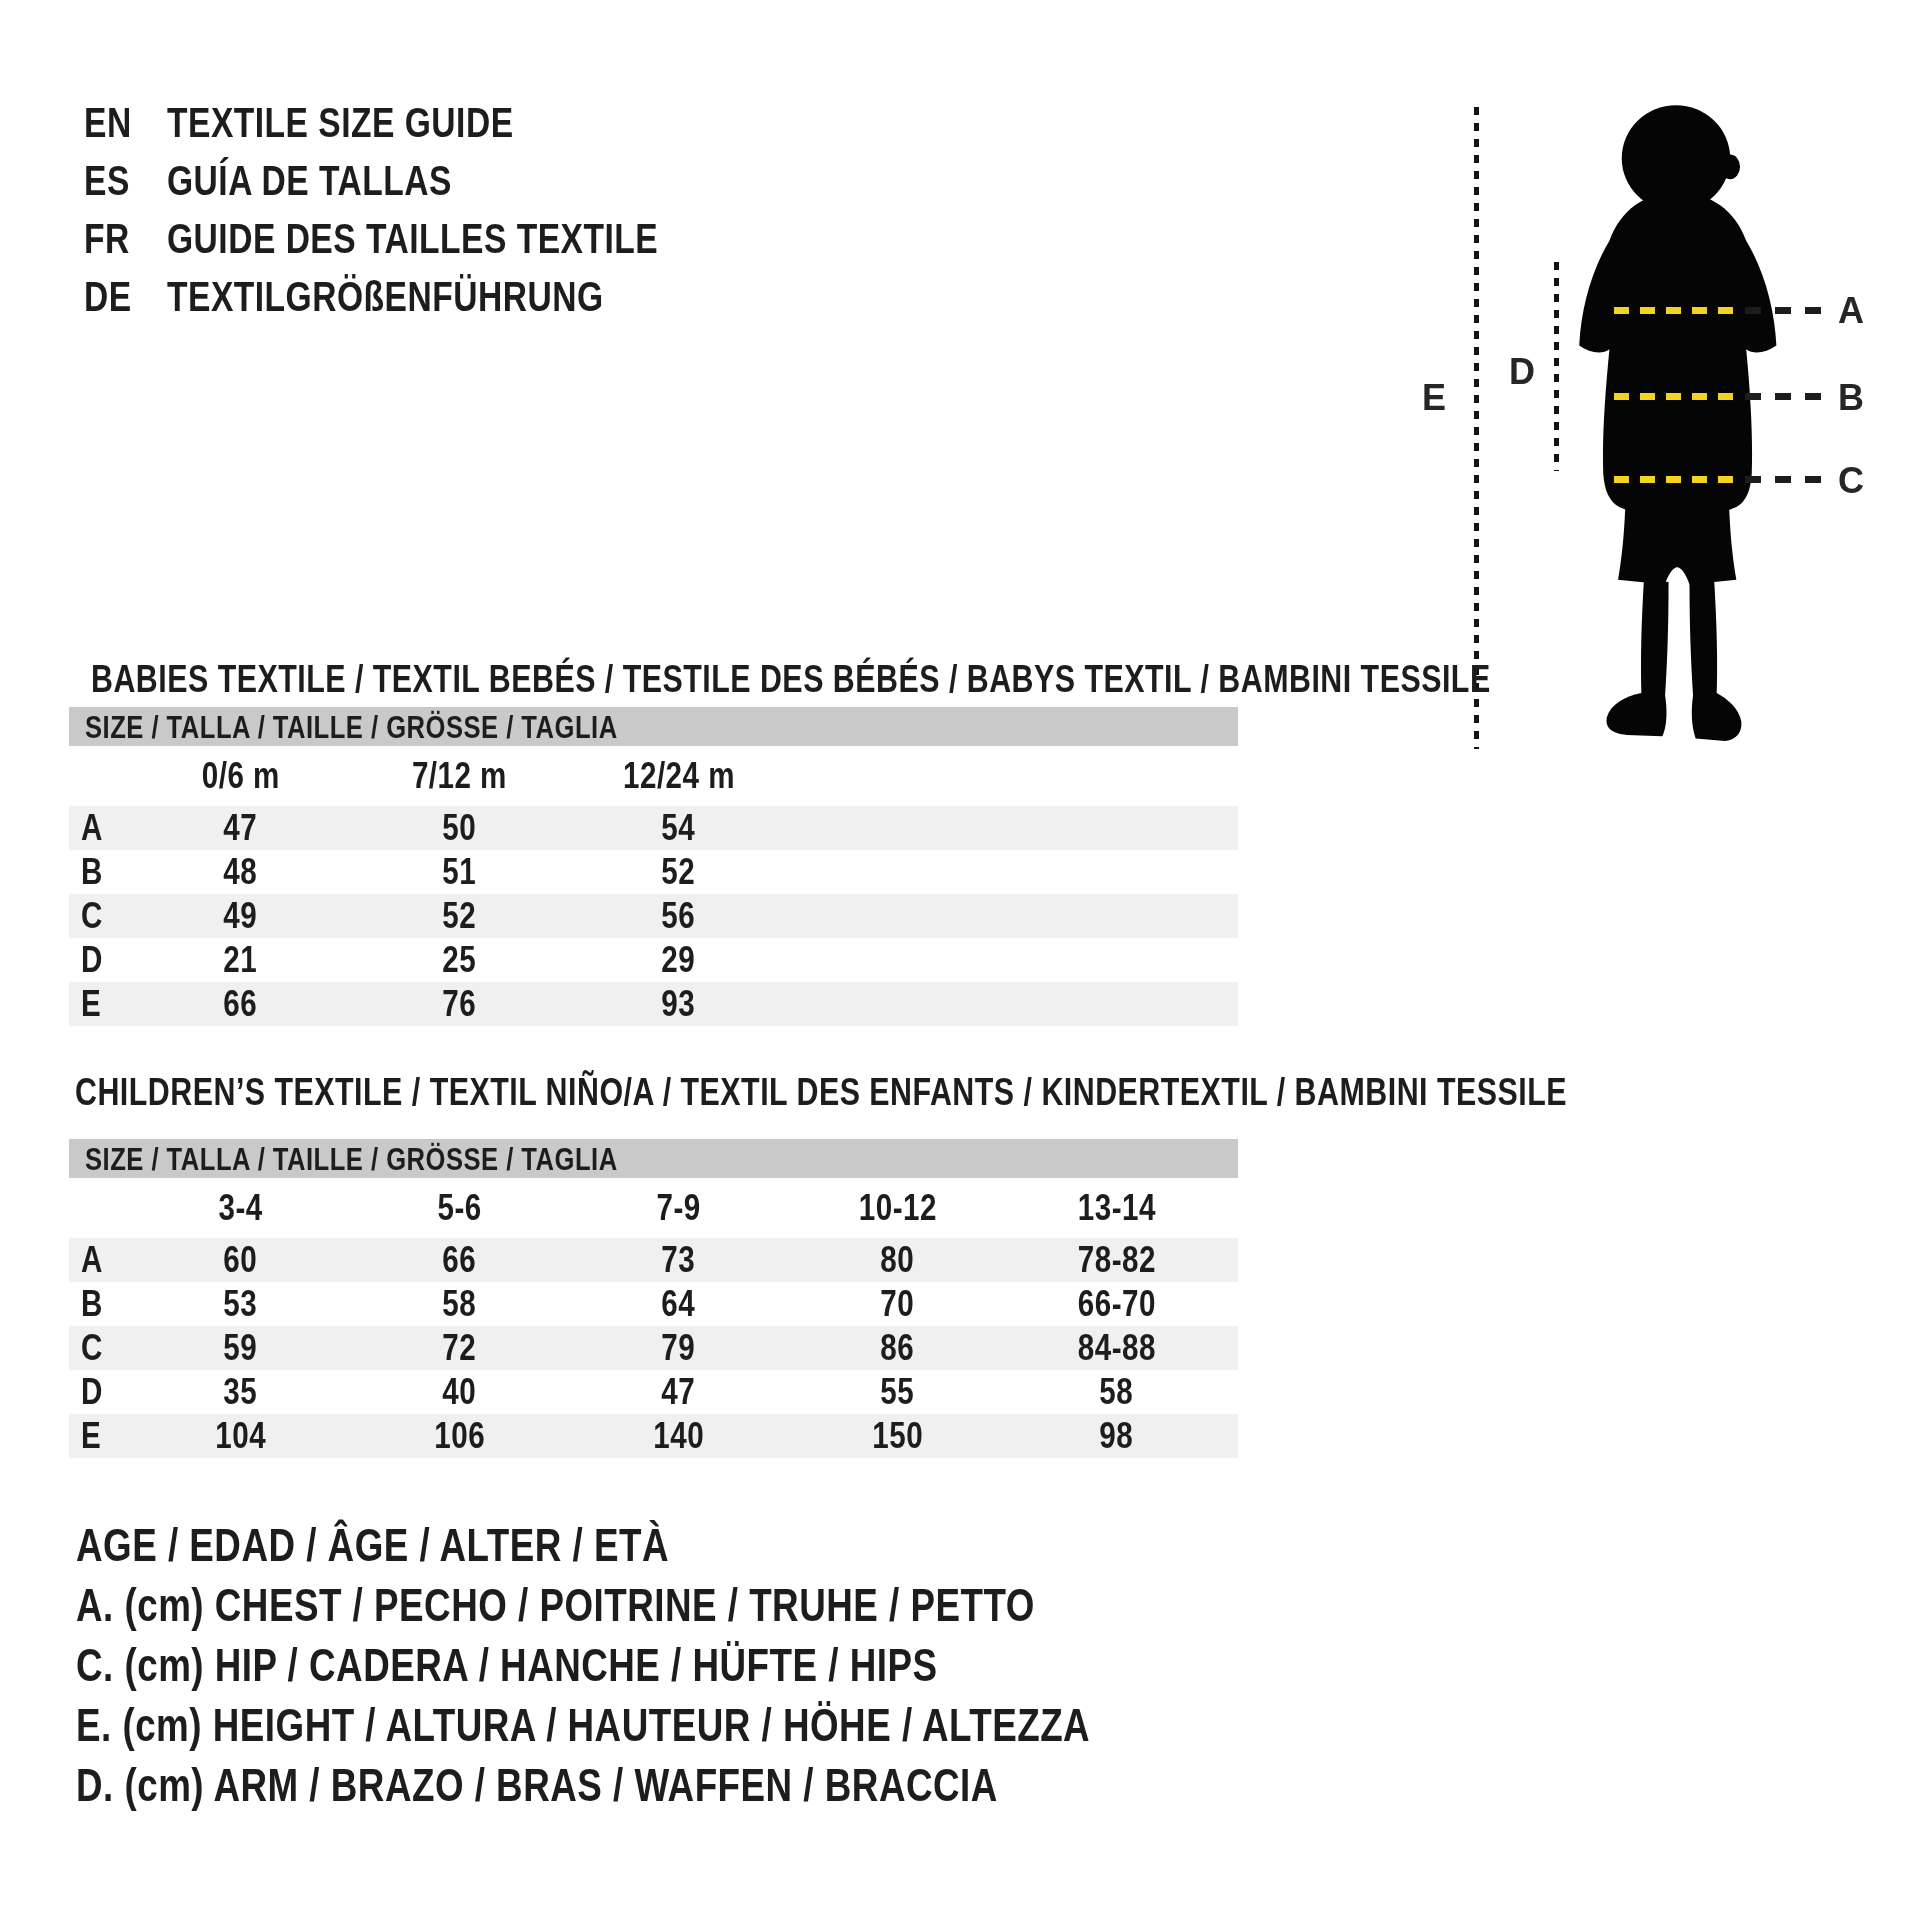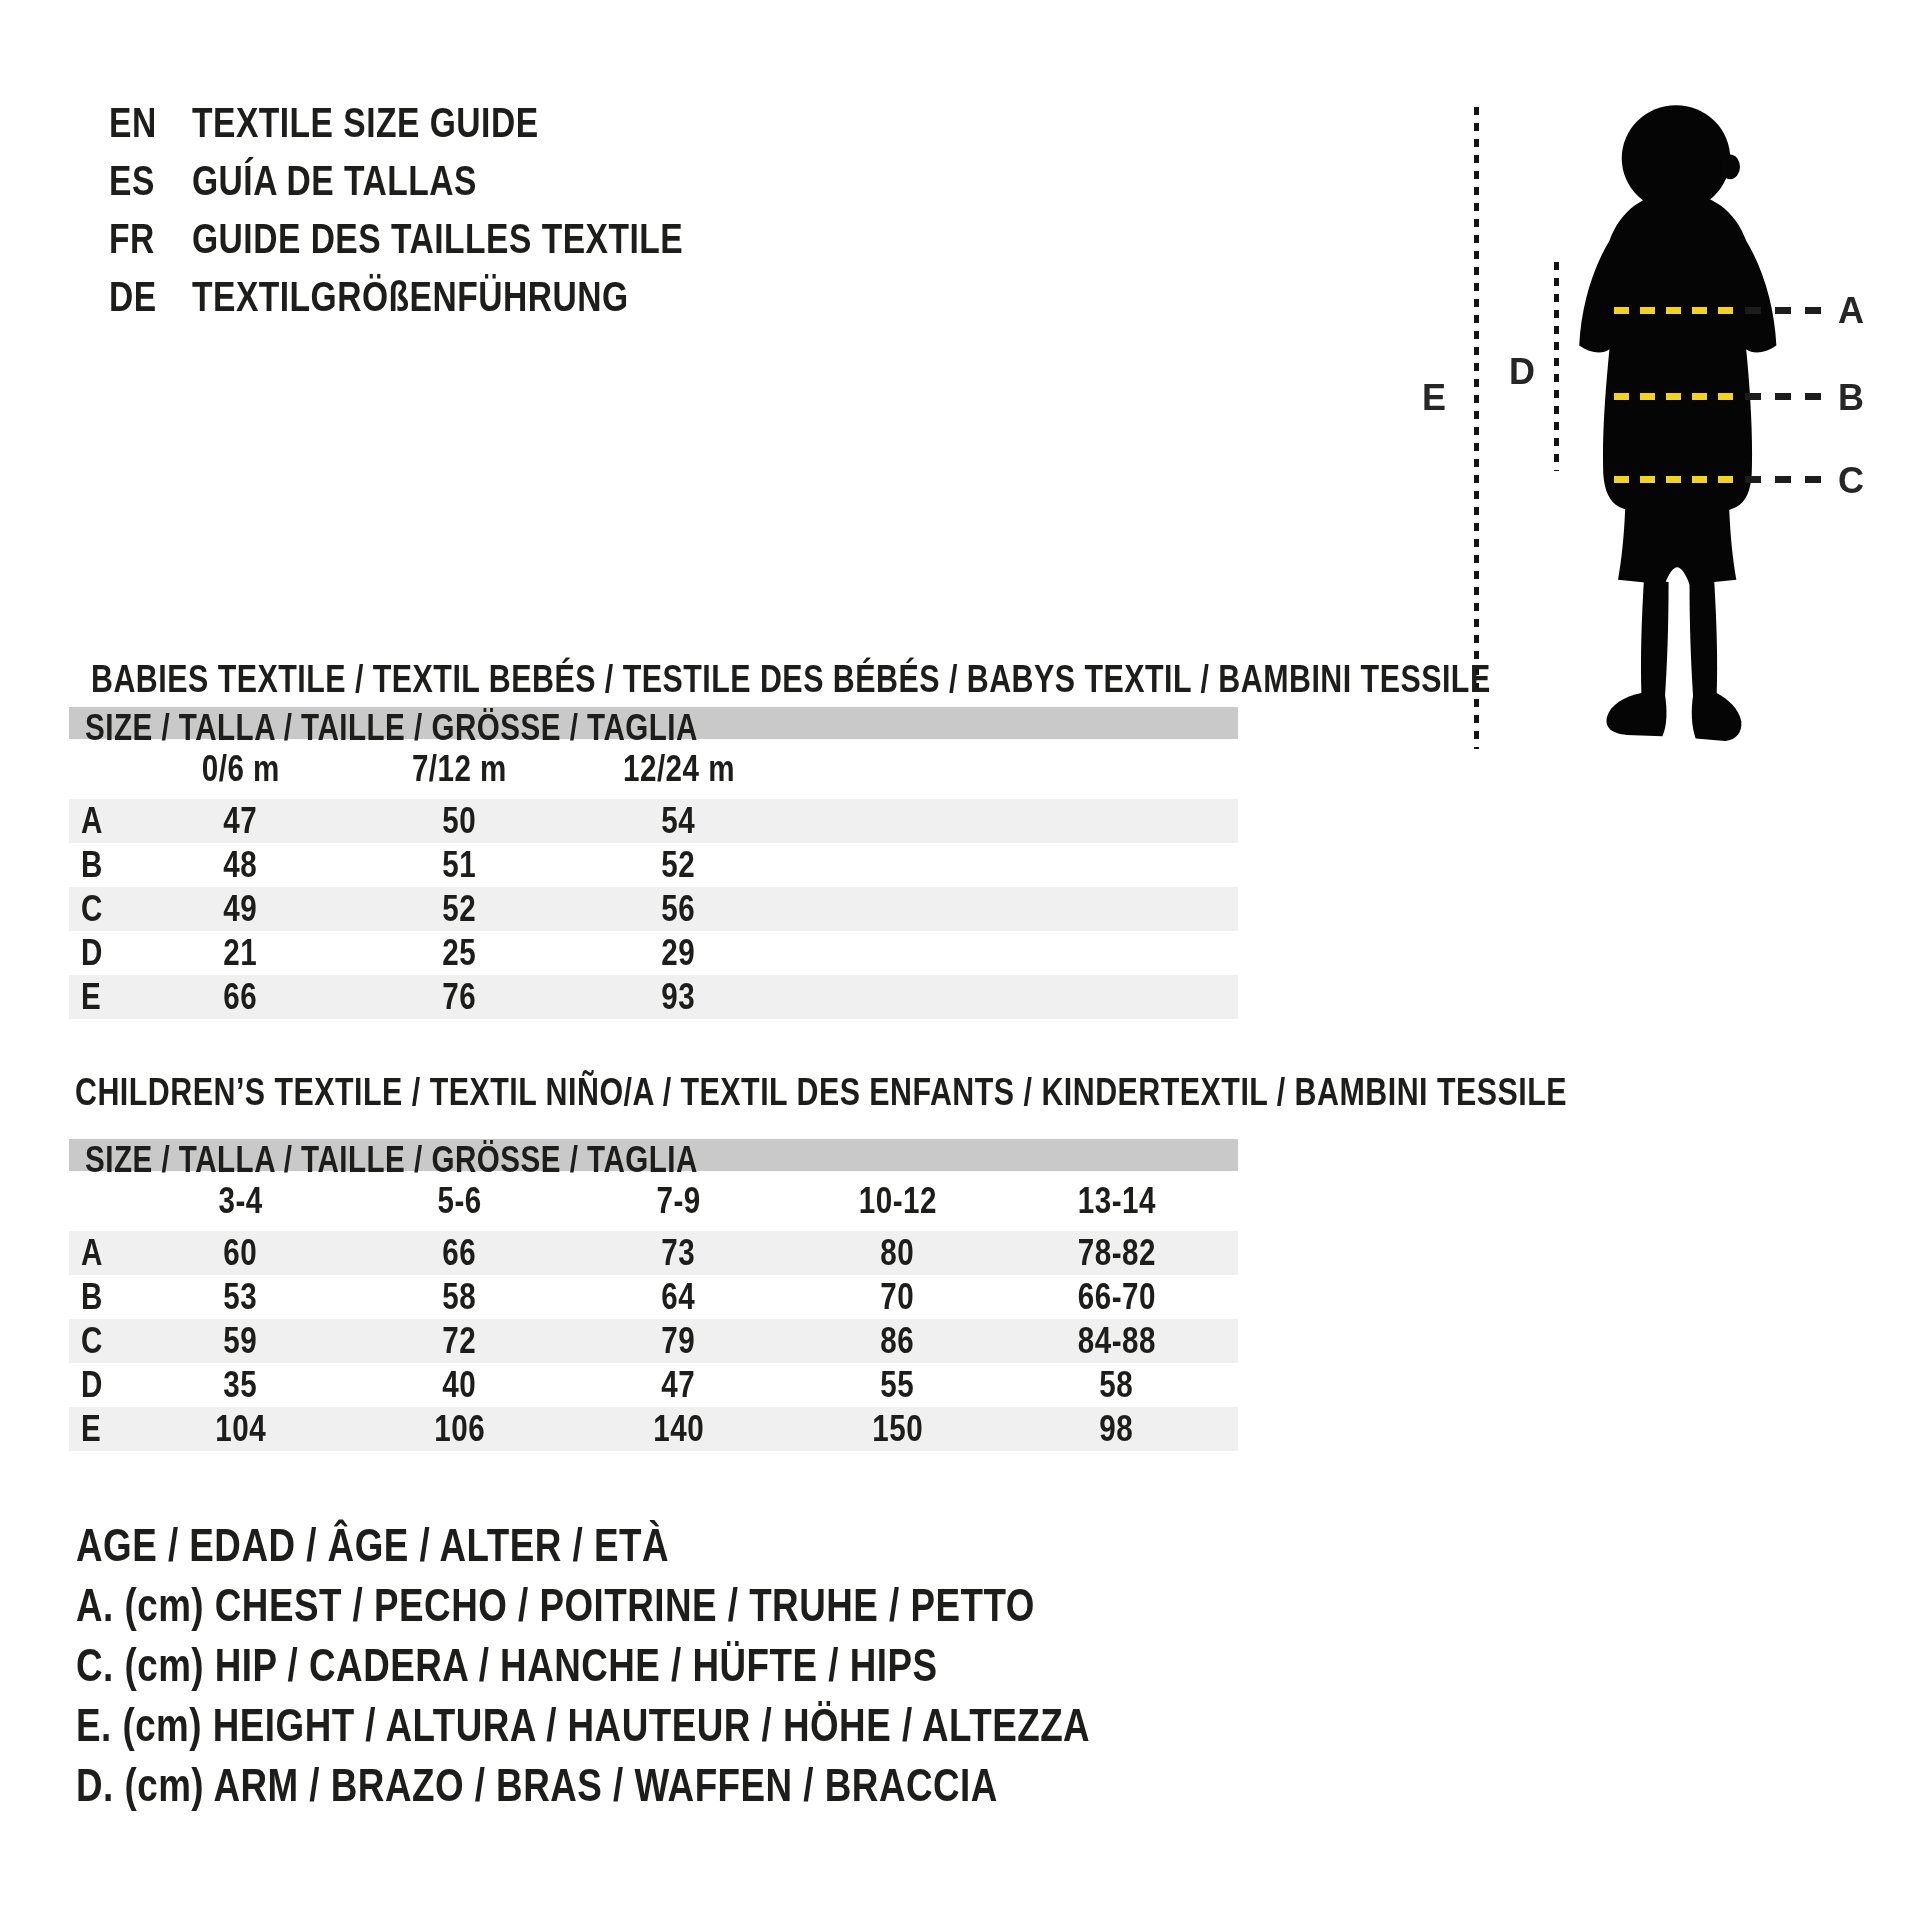--- a/index.html
+++ b/index.html
@@ -24,21 +24,21 @@
   .cond-c {
     display: inline-block;
     transform: scaleX(0.8);
     transform-origin: 50% 50%;
     white-space: nowrap;
     font-weight: 700;
     letter-spacing: 0.6px;
   }
 
   
-  .lang-block { position: absolute; left: 84px; top: 94px; margin-left: 25px; }
+  .lang-block { position: absolute; left: 84px; top: 94px; }
   .lang-row { display: flex; height: 58px; align-items: center; font-size: 42px; }
   .lang-code { width: 83px; }
 
   
   .figure { position: absolute; left: 1405px; top: 92px; width: 518px; height: 702px; }
   .vdots {
     position: absolute; width: 5px;
     background-image: repeating-linear-gradient(to bottom, #121212 0px 8px, transparent 8px 16px);
   }
   .e-line { left: 69px; top: 15px; height: 642px; }
@@ -63,24 +63,24 @@
   
   .sec-title { position: absolute; left: 75px; height: 44px; display: flex; align-items: center; font-size: 38px; }
   .sec-title.babies   { top: 641px; }
   .sec-title.children { top: 1070px; }
 
   
   .size-table { position: absolute; left: 69px; width: 1169px; }
   .size-table.babies   { top: 707px; }
   .size-table.children { top: 1139px; }
   .size-bar {
-    height: 32px; background: #c9c9c9;
-    display: flex; align-items: flex-start;
+    height: 39px; background: #c9c9c9;
+    display: flex; align-items: flex-end;
     padding-left: 16px; box-sizing: border-box;
-    font-size: 37px;
+    font-size: 32px;
   }
   .grid-3 { display: grid; grid-template-columns: 62px 219px 219px 219px; }
   .grid-5 { display: grid; grid-template-columns: 62px 219px 219px 219px 219px 219px; }
   .col-row { height: 60px; align-items: center; font-size: 37px; }
   .data-row { height: 44px; align-items: center; font-size: 37px; }
   .data-row.shade { background: #f0f0f0; }
   .row-label { padding-left: 12.3px; }
   .cell { text-align: center; }
 
   

